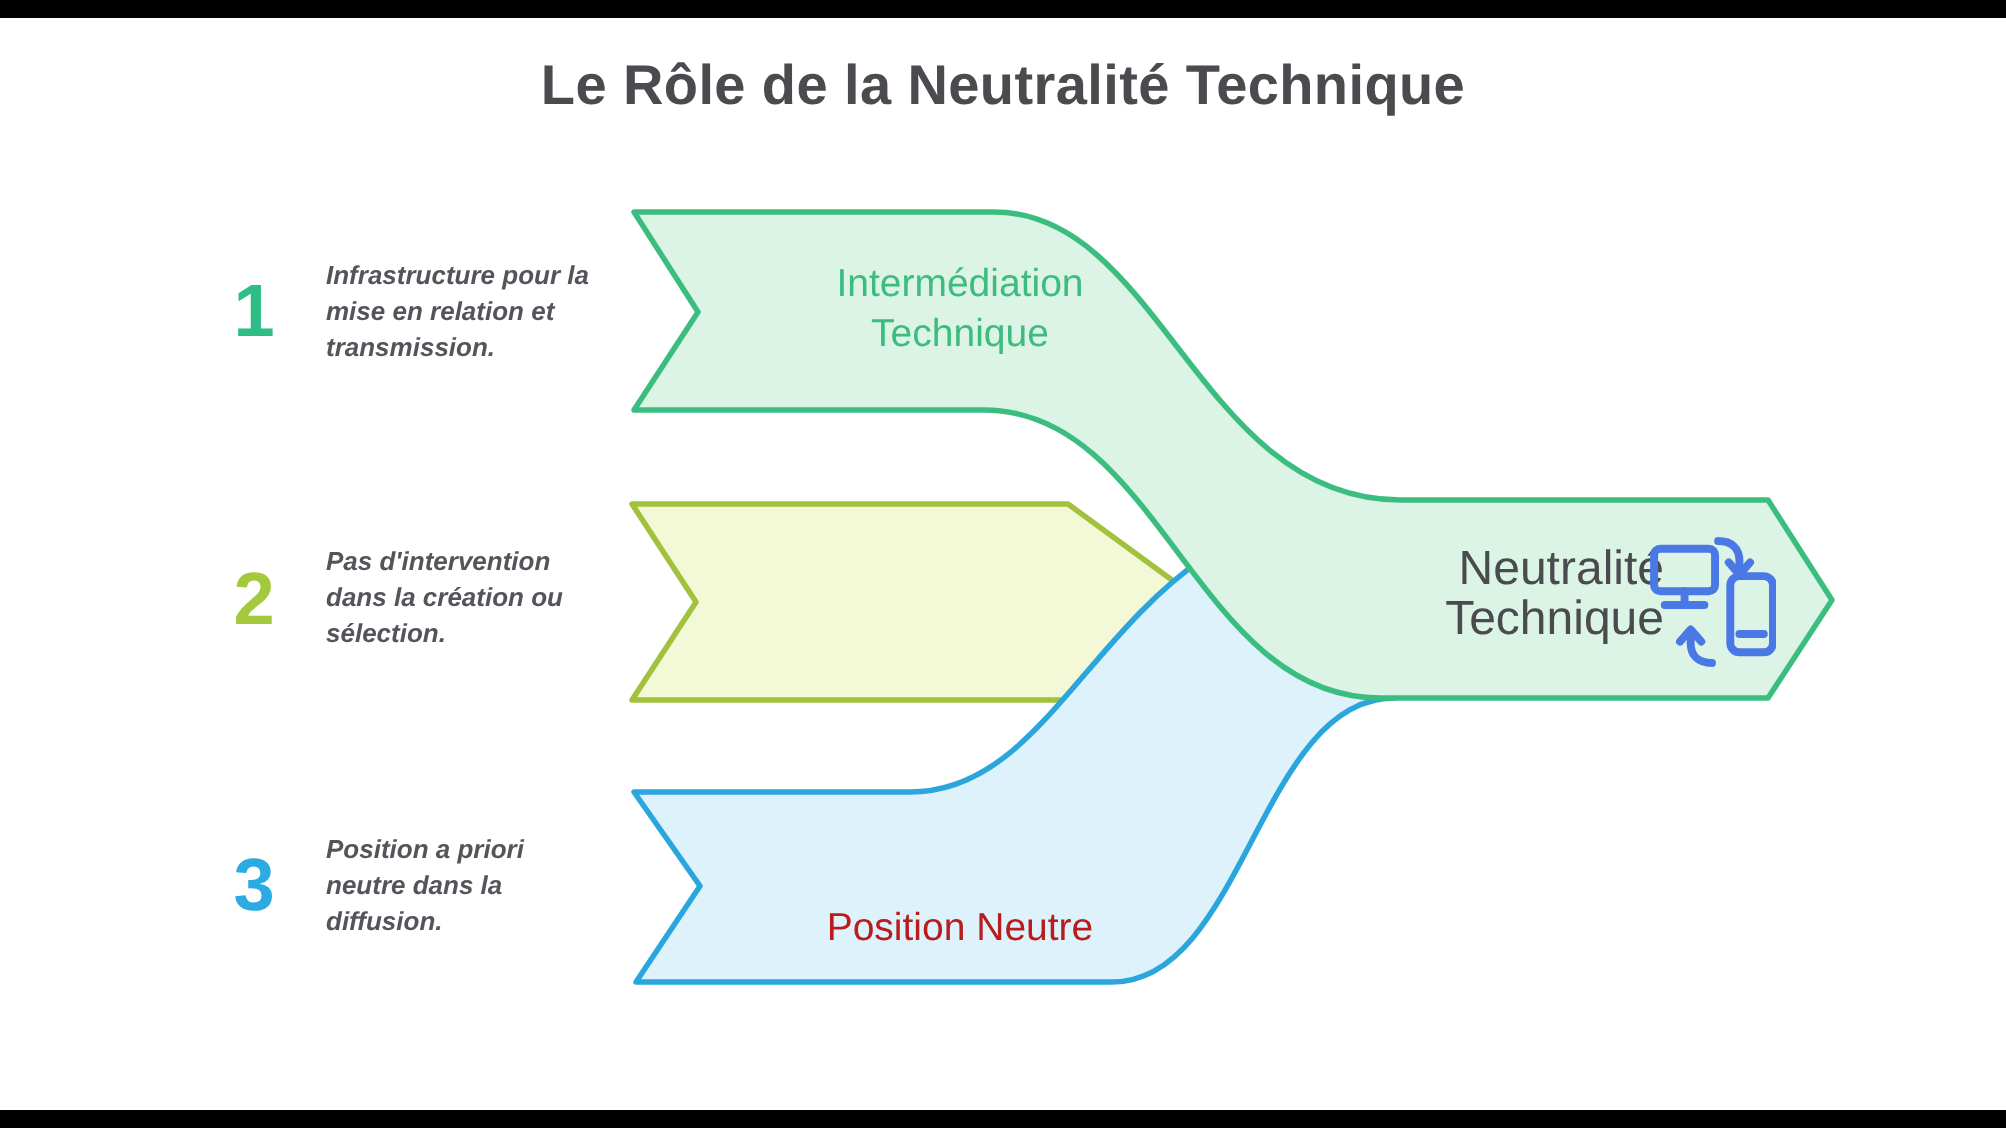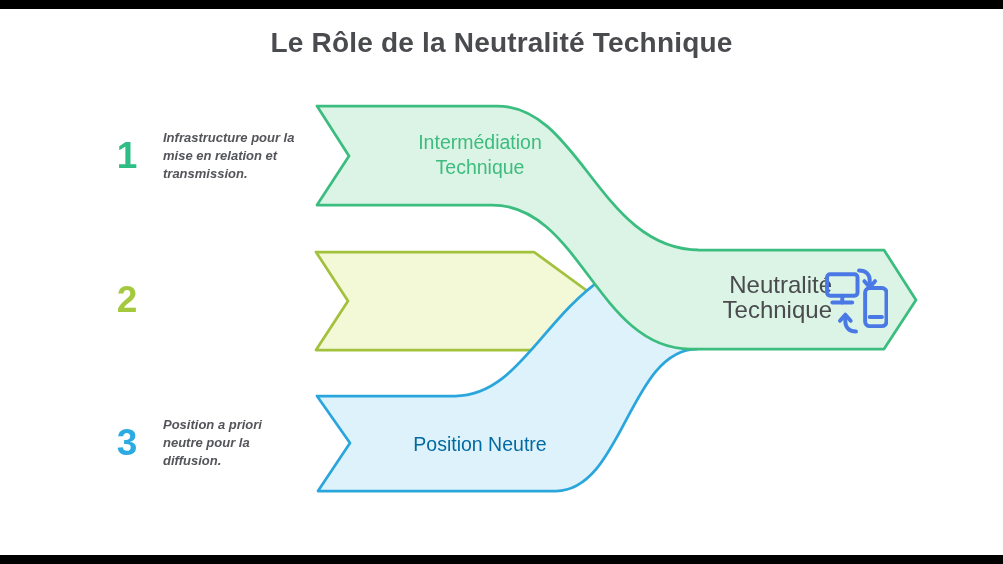--- a/index.html
+++ b/index.html
@@ -27,21 +27,21 @@
     font-size:13px;font-weight:700;line-height:18px;color:#54555a;
     white-space:pre-line;
     font-style:italic;
   }
   .chev-label{
     position:absolute;left:365px;width:230px;
     font-size:19.5px;font-weight:400;line-height:25px;
     white-space:pre-line;
     text-align:center;
   }
-  .lab-green{color:#3cbc7e;} .lab-yellow{color:#96bd37;} .lab-blue{color:#0369a1;}
+  .lab-green{color:#3cbc7e;} .lab-yellow{color:#96bd37;} .lab-blue{color:#b91c1c;margin-top:20px;}
   .result-label{
     position:absolute;left:712px;top:272px;width:120px;
     text-align:right;font-size:24px;font-weight:400;line-height:25px;
     color:#4a4b4f;white-space:pre-line;
   }
   .result-icon{position:absolute;left:824px;top:266px;}
 </style>
 </head>
 <body>
 
@@ -63,24 +63,27 @@
   </svg>
 
   <div class="step-number n1" style="left:103px;top:136px">1</div>
   <div class="step-desc" style="top:129px">Infrastructure pour la
 mise en relation et
 transmission.</div>
   <div class="chev-label lab-green" style="top:130px">Intermédiation
 Technique</div>
 
   <div class="step-number n2" style="left:103px;top:280px">2</div>
+  <div class="step-desc" style="top:272px">Pas d'intervention
+dans la création ou
+sélection.</div>
 
   <div class="step-number n3" style="left:103px;top:423px">3</div>
   <div class="step-desc" style="top:416px">Position a priori
-neutre pour la
+neutre dans la
 diffusion.</div>
   <div class="chev-label lab-blue" style="top:432px">Position Neutre</div>
 
   <div class="result-label">Neutralité
 Technique</div>
 
   <svg class="result-icon" width="64" height="70" viewBox="0 0 42 45" fill="none" stroke-width="2.6" stroke-linecap="round" stroke-linejoin="round" stroke="#4a79e6">
     <g>
       <rect x="2" y="5" width="20" height="14" rx="2"></rect>
       <path d="M12 19 v4.5"></path>

